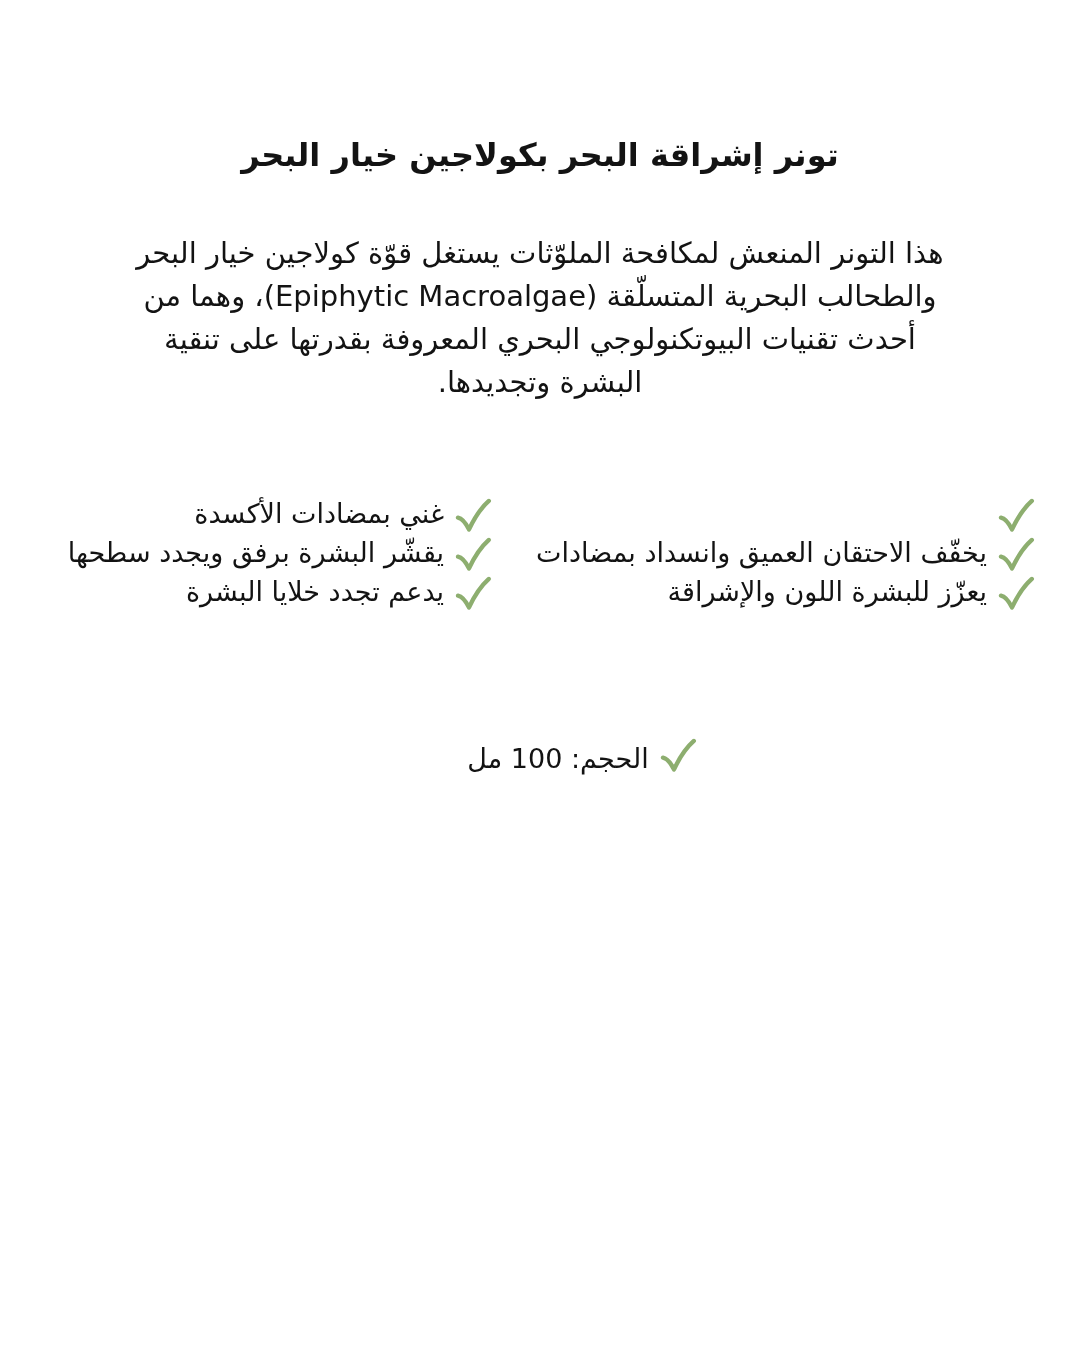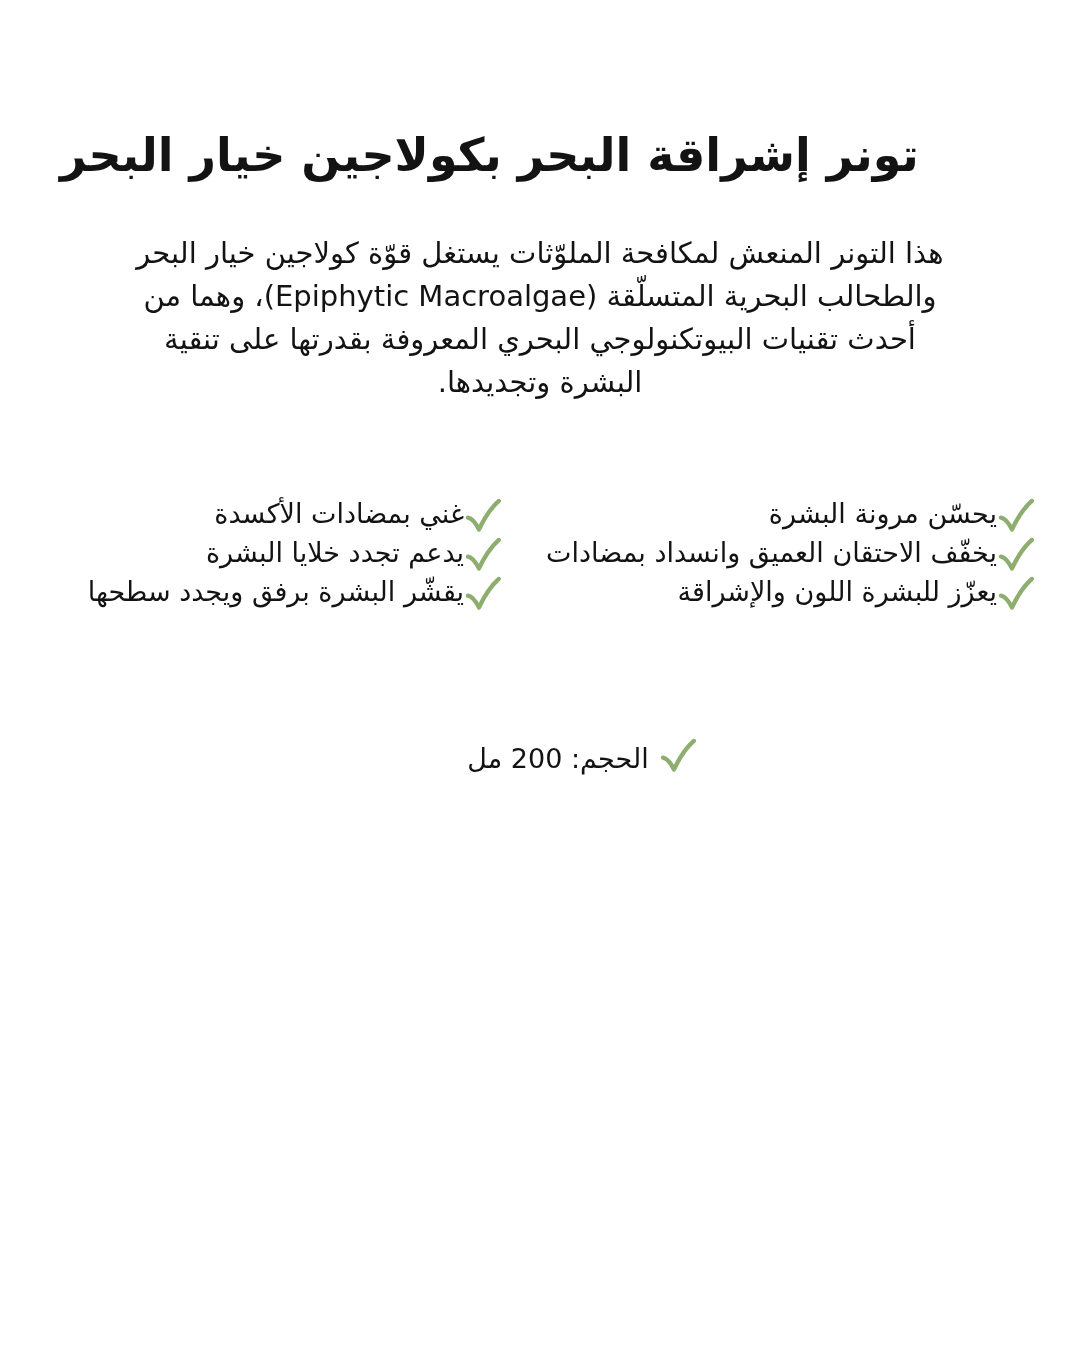--- a/index.html
+++ b/index.html
@@ -15,22 +15,22 @@
     direction: rtl;
     font-family: "DejaVu Sans", sans-serif;
   }
   .page {
     width: 1080px;
     height: 1350px;
     position: relative;
   }
   .title {
     margin: 124px 60px 0;
-    text-align: left;
-    font-size: 46px;
+    text-align: center;
+    font-size: 32px;
     line-height: 62px;
     font-weight: 700;
     letter-spacing: 0;
   }
   .desc {
     width: 900px;
     margin: 46px auto 0;
     text-align: center;
     font-size: 29px;
     line-height: 43px;
@@ -46,20 +46,21 @@
     padding: 0 45px;
     margin-top: 92px;
   }
   .col {
     display: flex;
     flex-direction: column;
   }
   .feature-row {
     display: flex;
     align-items: flex-start;
+    gap: 10px;
     white-space: nowrap;
     font-size: 27px;
     line-height: 36px;
     margin-left: 44px;
   }
   .check {
     flex: none;
     width: 38px;
     height: 38px;
     margin-top: 1px;
@@ -100,21 +101,20 @@
 
   <section class="features">
 
     <div class="col">
       <div class="feature-row">
         <span class="check">
           <svg viewBox="0 0 48 48" aria-hidden="true">
               <path d="M5 26 C10 27 15 33 19 41 C25 28 35 13 44 5" fill="none" stroke="currentColor" stroke-width="5.5" stroke-linecap="round" stroke-linejoin="round"></path>
             </svg>
         </span>
-        <span>يحسّن مرونة البشرة</span>
       </div>
       <div class="feature-row">
         <span class="check">
           <svg viewBox="0 0 48 48" aria-hidden="true">
               <path d="M5 26 C10 27 15 33 19 41 C25 28 35 13 44 5" fill="none" stroke="currentColor" stroke-width="5.5" stroke-linecap="round" stroke-linejoin="round"></path>
             </svg>
         </span>
         <span>يخفّف الاحتقان العميق وانسداد بمضادات</span>
       </div>
       <div class="feature-row">
@@ -135,36 +135,36 @@
             </svg>
         </span>
         <span>غني بمضادات الأكسدة</span>
       </div>
       <div class="feature-row">
         <span class="check">
           <svg viewBox="0 0 48 48" aria-hidden="true">
               <path d="M5 26 C10 27 15 33 19 41 C25 28 35 13 44 5" fill="none" stroke="currentColor" stroke-width="5.5" stroke-linecap="round" stroke-linejoin="round"></path>
             </svg>
         </span>
-        <span>يدعم تجدد خلايا البشرة</span>
+        <span>يقشّر البشرة برفق ويجدد سطحها</span>
       </div>
       <div class="feature-row">
         <span class="check">
           <svg viewBox="0 0 48 48" aria-hidden="true">
               <path d="M5 26 C10 27 15 33 19 41 C25 28 35 13 44 5" fill="none" stroke="currentColor" stroke-width="5.5" stroke-linecap="round" stroke-linejoin="round"></path>
             </svg>
         </span>
-        <span>يقشّر البشرة برفق ويجدد سطحها</span>
+        <span>يدعم تجدد خلايا البشرة</span>
       </div>
     </div>
 
   </section>
 
   <div class="size-row">
     <span class="check">
       <svg viewBox="0 0 48 48" aria-hidden="true">
           <path d="M5 26 C10 27 15 33 19 41 C25 28 35 13 44 5" fill="none" stroke="currentColor" stroke-width="5.5" stroke-linecap="round" stroke-linejoin="round"></path>
         </svg>
     </span>
-    <span>الحجم: 200 مل</span>
+    <span>الحجم: 100 مل</span>
   </div>
 
 </main>
 
 </body></html>

